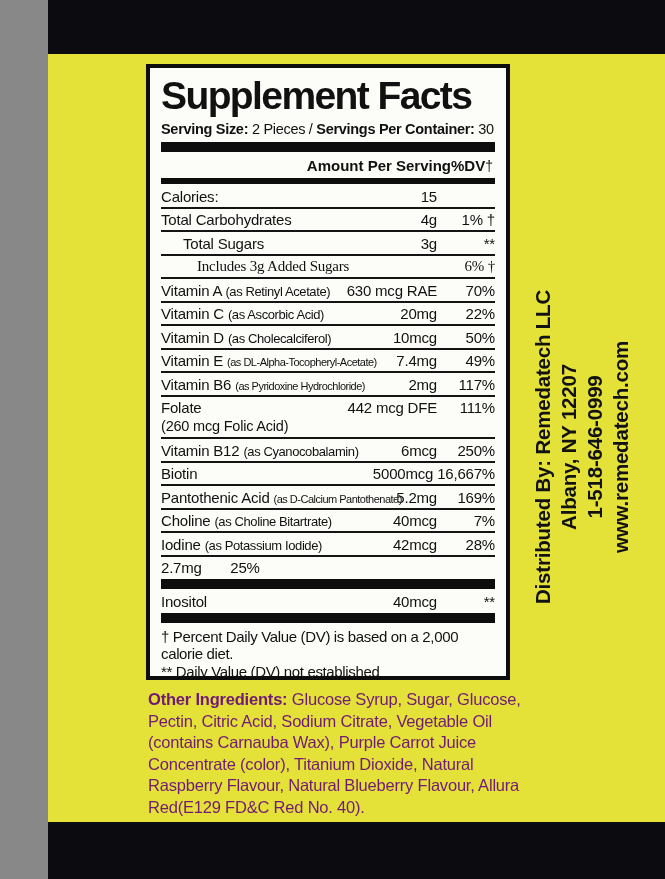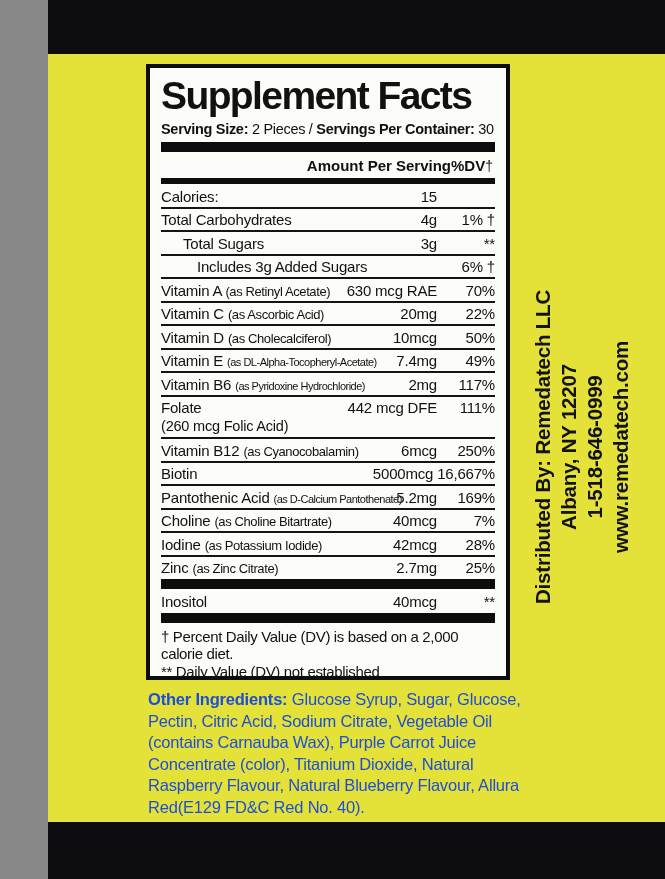--- a/index.html
+++ b/index.html
@@ -31,33 +31,33 @@
   .bar-thick{height:10px;background:#0d0d0d;margin:1px 0;}
   .bar-med{height:6px;background:#0d0d0d;margin:0 0 1px 0;}
   .hdr{display:flex;justify-content:flex-end;align-items:baseline;
        font-weight:bold;font-size:15px;padding:4px 2px 4px 0;}
   .hdr .dagger{font-weight:normal;font-size:14px;}
 
   .frow{border-bottom:2px solid #141414;}
   .frow.nob{border-bottom:none;}
   .fline{display:flex;align-items:baseline;padding:2.5px 0 2px 0;font-size:15px;letter-spacing:-0.2px;}
   .ind1{padding-left:22px;}
-  .ind2{padding-left:36px;}
+  .ind2{padding-left:36px;font-family:Liberation Serif, serif;}
   .cell-name{flex:1 1 auto;white-space:nowrap;min-width:0;}
   .qual{font-size:13px;letter-spacing:-0.4px;}
   .qual-long{font-size:11px;letter-spacing:-0.5px;}
   .cell-amount{white-space:nowrap;text-align:left;}
   .cell-dv{min-width:54px;margin-left:4px;text-align:right;white-space:nowrap;}
   .note-line{padding:0 44px 3px 0;font-size:14.5px;letter-spacing:-0.2px;}
 
   .footnotes{margin-top:5px;font-size:15px;line-height:17.5px;letter-spacing:-0.35px;}
 
   .other{
     position:absolute;left:100px;top:689px;width:374px;
-    font-size:16.5px;line-height:21.5px;letter-spacing:-0.2px;color:#1d4ed8;
+    font-size:16.5px;line-height:21.5px;letter-spacing:-0.2px;color:#701a75;
   }
   .distributor{
     position:absolute;left:364px;top:395px;width:340px;height:104px;
     transform:rotate(-90deg);text-align:center;
     font-size:20.5px;line-height:26px;font-weight:bold;letter-spacing:-0.2px;color:#121212;
   }
 </style>
 </head>
 <body>
 
@@ -187,21 +187,20 @@
         </div>
         <div class="frow">
           <div class="fline ind0">
             <span class="cell-name">Iodine <span class="qual">(as Potassium Iodide)</span></span>
             <span class="cell-amount">42mcg</span>
             <span class="cell-dv">28%</span>
           </div>
         </div>
         <div class="frow nob">
           <div class="fline ind0">
-            <span class="cell-name">Zinc <span class="qual">(as Zinc Citrate)</span></span>
             <span class="cell-amount">2.7mg</span>
             <span class="cell-dv">25%</span>
           </div>
         </div>
         <div class="bar-thick"></div>
         <div class="frow nob">
           <div class="fline ind0">
             <span class="cell-name">Inositol</span>
             <span class="cell-amount">40mcg</span>
             <span class="cell-dv">**</span>

